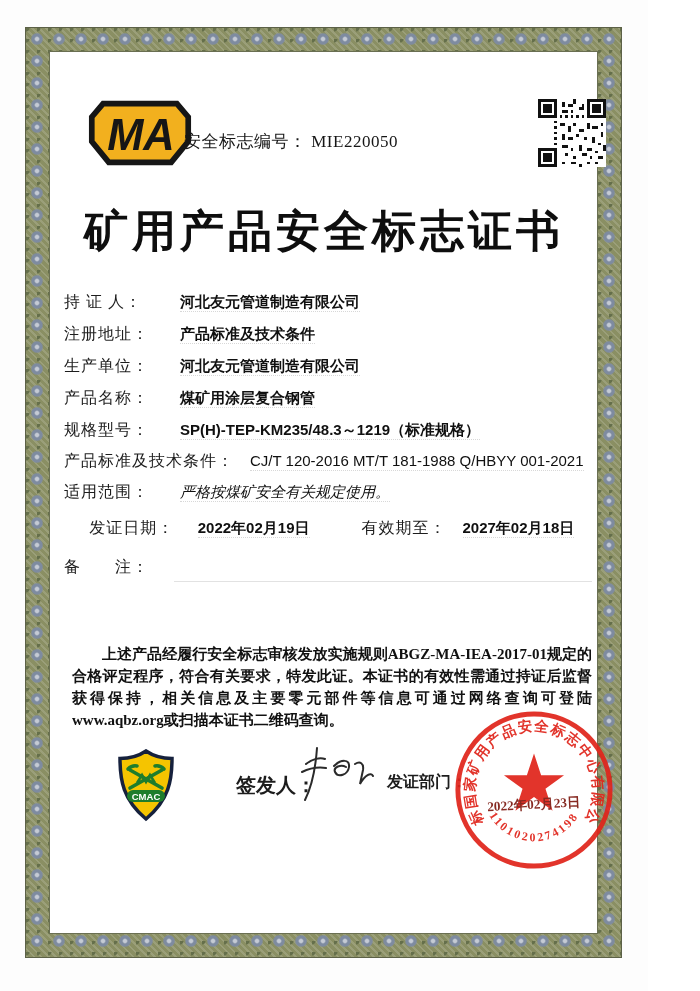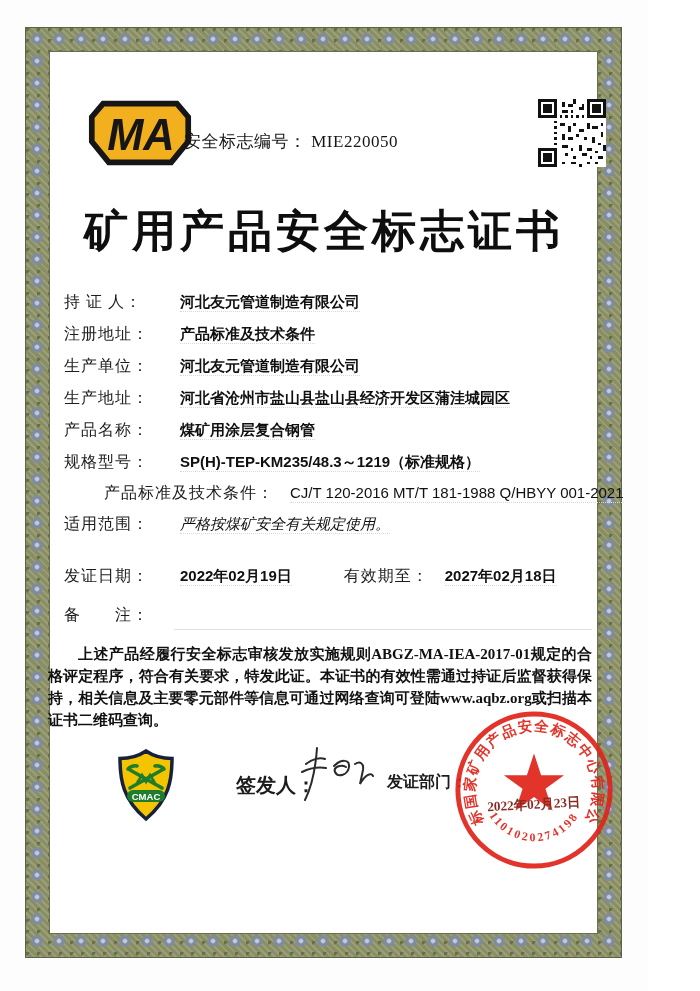--- a/index.html
+++ b/index.html
@@ -22,31 +22,31 @@
   #cert-line{position:absolute;left:184px;top:130px;width:340px;text-align:left;
     font-size:17px;letter-spacing:.5px;color:#161616;}
   #qr{position:absolute;left:538px;top:99px;width:68px;height:68px;}
   
   #title{position:absolute;left:0;right:0;top:202px;text-align:center;font-size:44px;
     font-weight:bold;letter-spacing:4px;color:#0e0e0e;}
   
   #fields{position:absolute;left:64px;right:56px;top:286px;font-size:16px;}
   .row{min-height:31px;line-height:31px;white-space:nowrap;}
   .lbl{display:inline-block;min-width:100px;color:#1d1d1d;letter-spacing:1px;}
-  .lbl.wide{min-width:0;margin-left:40px;}
+  .lbl.wide{min-width:0;}
   .val{margin-left:12px;font-weight:bold;font-size:15px;color:#101010;
     border-bottom:1px dotted #d8d8d8;padding-bottom:1px;}
   .val.latin{font-family:"Liberation Sans","DejaVu Sans",sans-serif;letter-spacing:0;}
   .val.reg{font-weight:normal;font-style:italic;}
-  .dates{margin-top:20px;}
+  .dates{margin-top:4px;text-align:center;}
   .dates .grp2{margin-left:48px;}
   .remark{margin-top:8px;display:flex;align-items:flex-end;}
   .remark .fill{flex:1;border-bottom:1px solid #e2e2e2;height:24px;margin-left:10px;}
   
-  #statement{position:absolute;left:48px;right:56px;top:643px;font-size:15px;font-weight:bold;
+  #statement{position:absolute;left:72px;right:56px;top:643px;font-size:15px;font-weight:bold;
     line-height:22px;text-align:justify;text-indent:2em;color:#111;}
   
   #cmac-logo{position:absolute;left:115px;top:749px;width:62px;height:74px;}
   #signer-label{position:absolute;left:236px;top:772px;font-size:20px;font-weight:bold;}
   #signature{position:absolute;left:292px;top:742px;width:86px;height:64px;}
   #issuer-label{position:absolute;left:387px;top:772px;font-size:16px;font-weight:bold;}
   #seal{position:absolute;left:450px;top:706px;width:168px;height:168px;opacity:.93;}
   #seal text{font-family:"Liberation Serif","DejaVu Serif",serif;}
 </style>
 </head>
@@ -141,24 +141,20 @@
     </div>
     <div class="row">
       <span class="lbl">注册地址：</span>
       <span class="val">产品标准及技术条件</span>
     </div>
     <div class="row">
       <span class="lbl">生产单位：</span>
       <span class="val">河北友元管道制造有限公司</span>
     </div>
     <div class="row">
-      <span class="lbl">生产地址：</span>
-      <span class="val">河北省沧州市盐山县盐山县经济开发区蒲洼城园区</span>
-    </div>
-    <div class="row">
       <span class="lbl">产品名称：</span>
       <span class="val">煤矿用涂层复合钢管</span>
     </div>
     <div class="row">
       <span class="lbl">规格型号：</span>
       <span class="val latin">SP(H)-TEP-KM235/48.3～1219（标准规格）</span>
     </div>
     <div class="row">
       <span class="lbl wide">产品标准及技术条件：</span>
       <span class="val latin" style="font-weight:normal">CJ/T 120-2016 MT/T 181-1988 Q/HBYY 001-2021</span>

